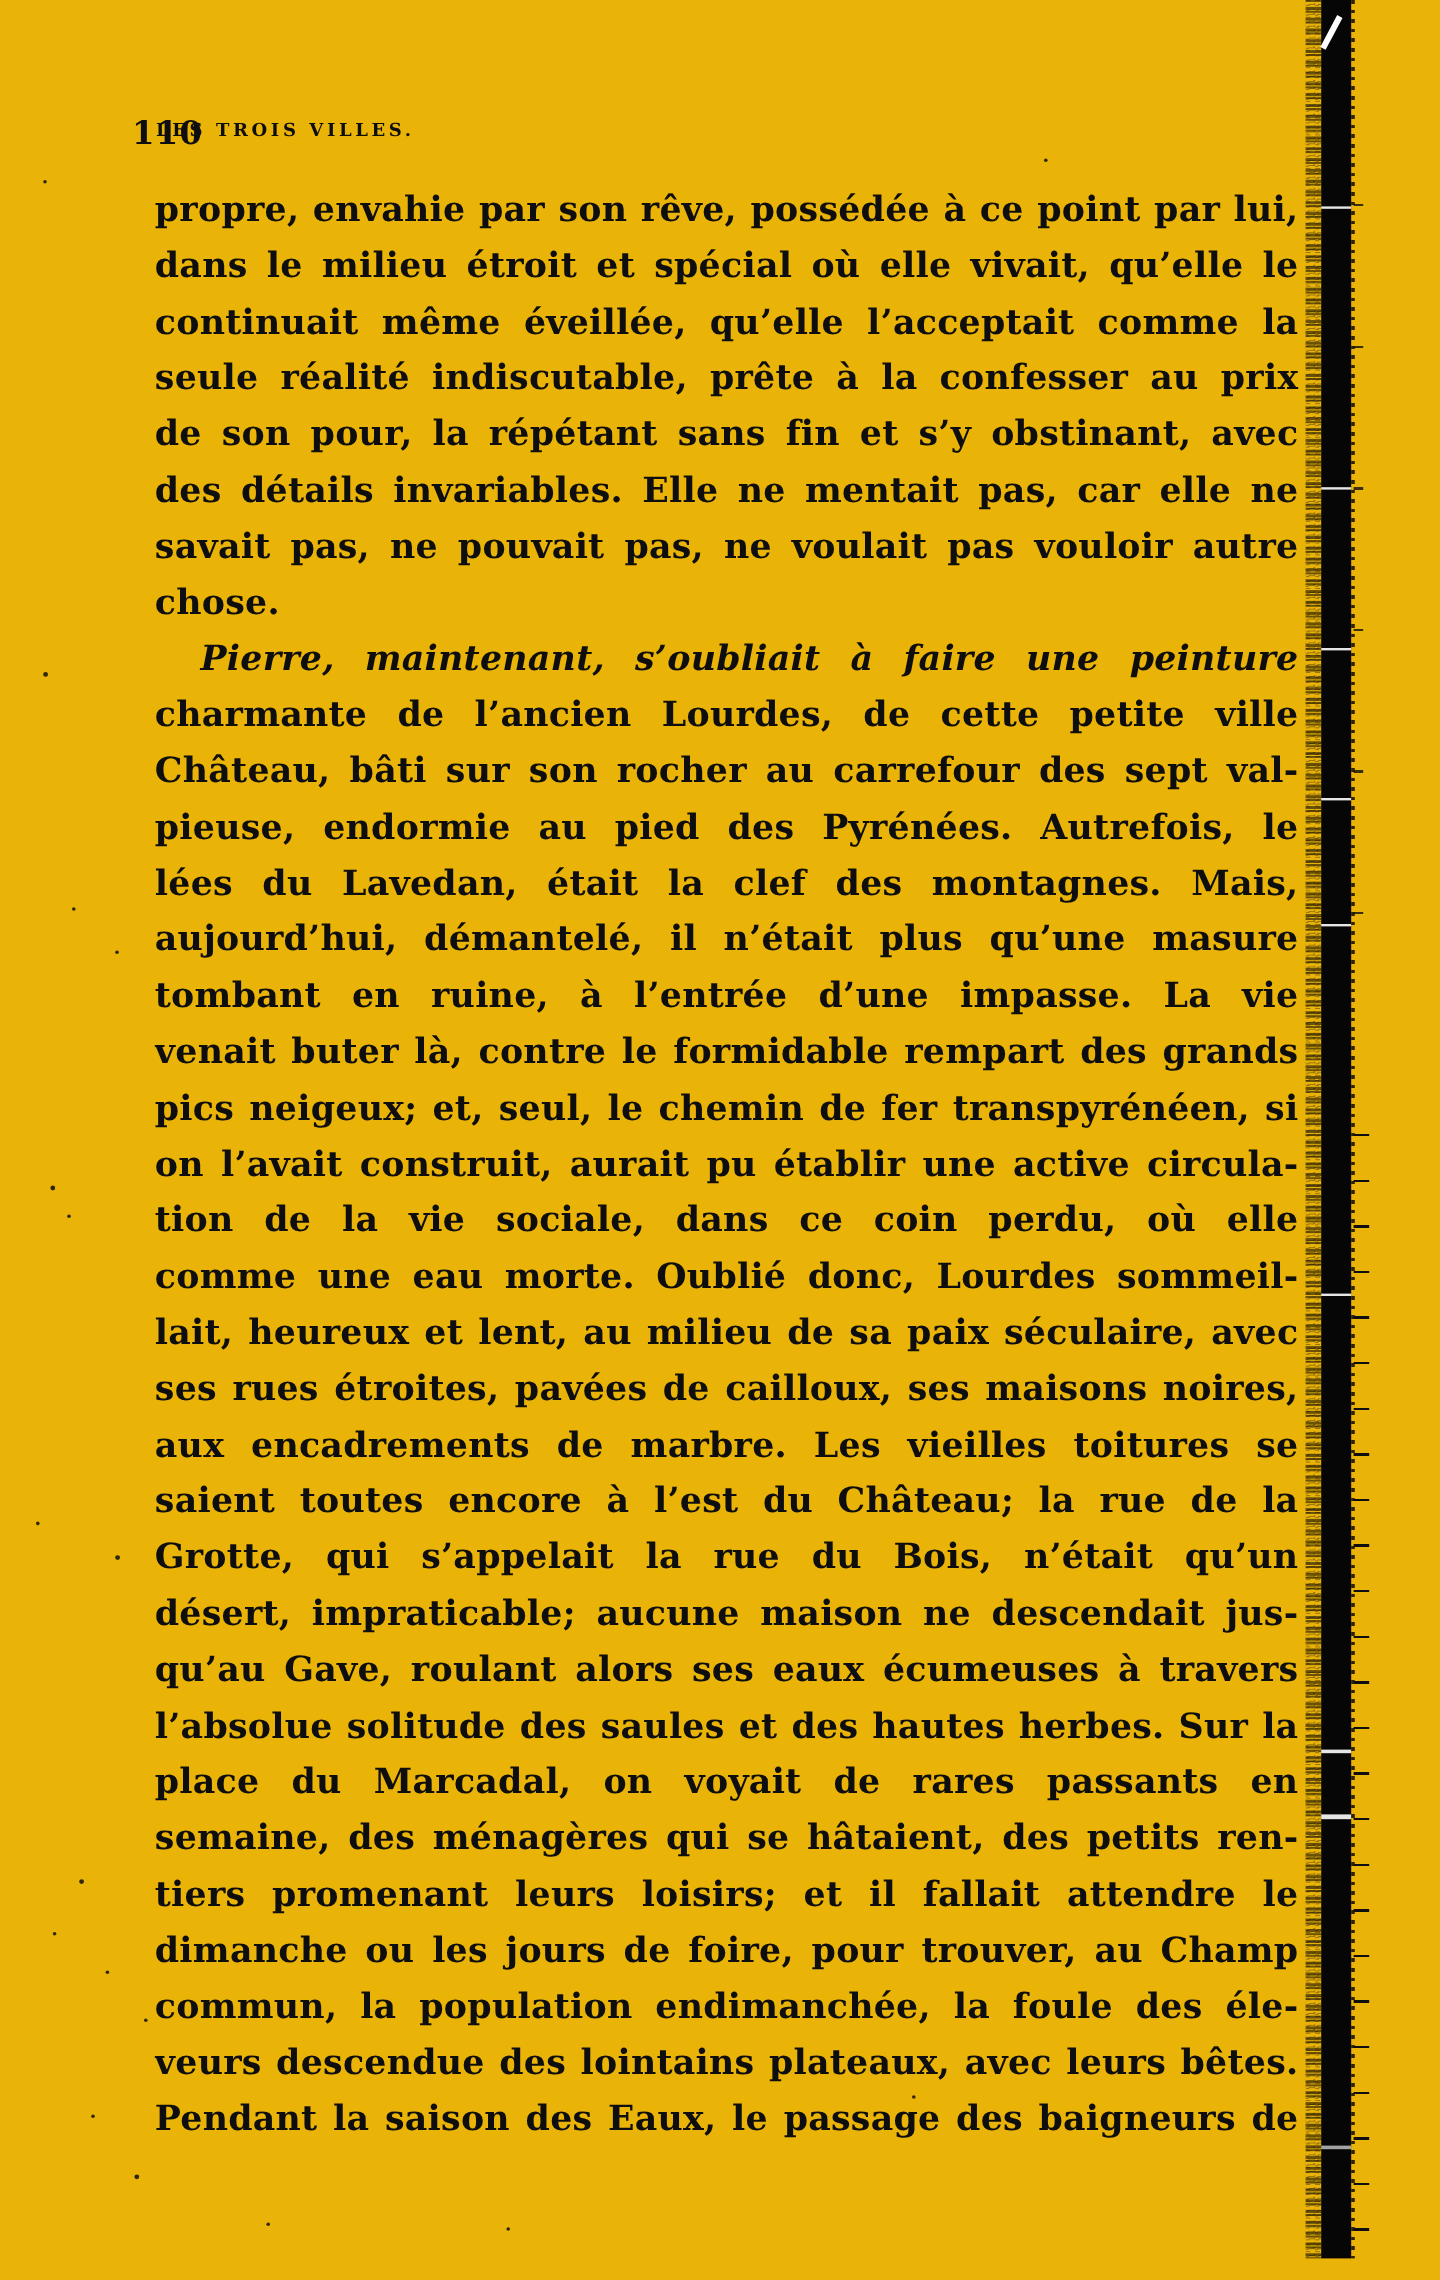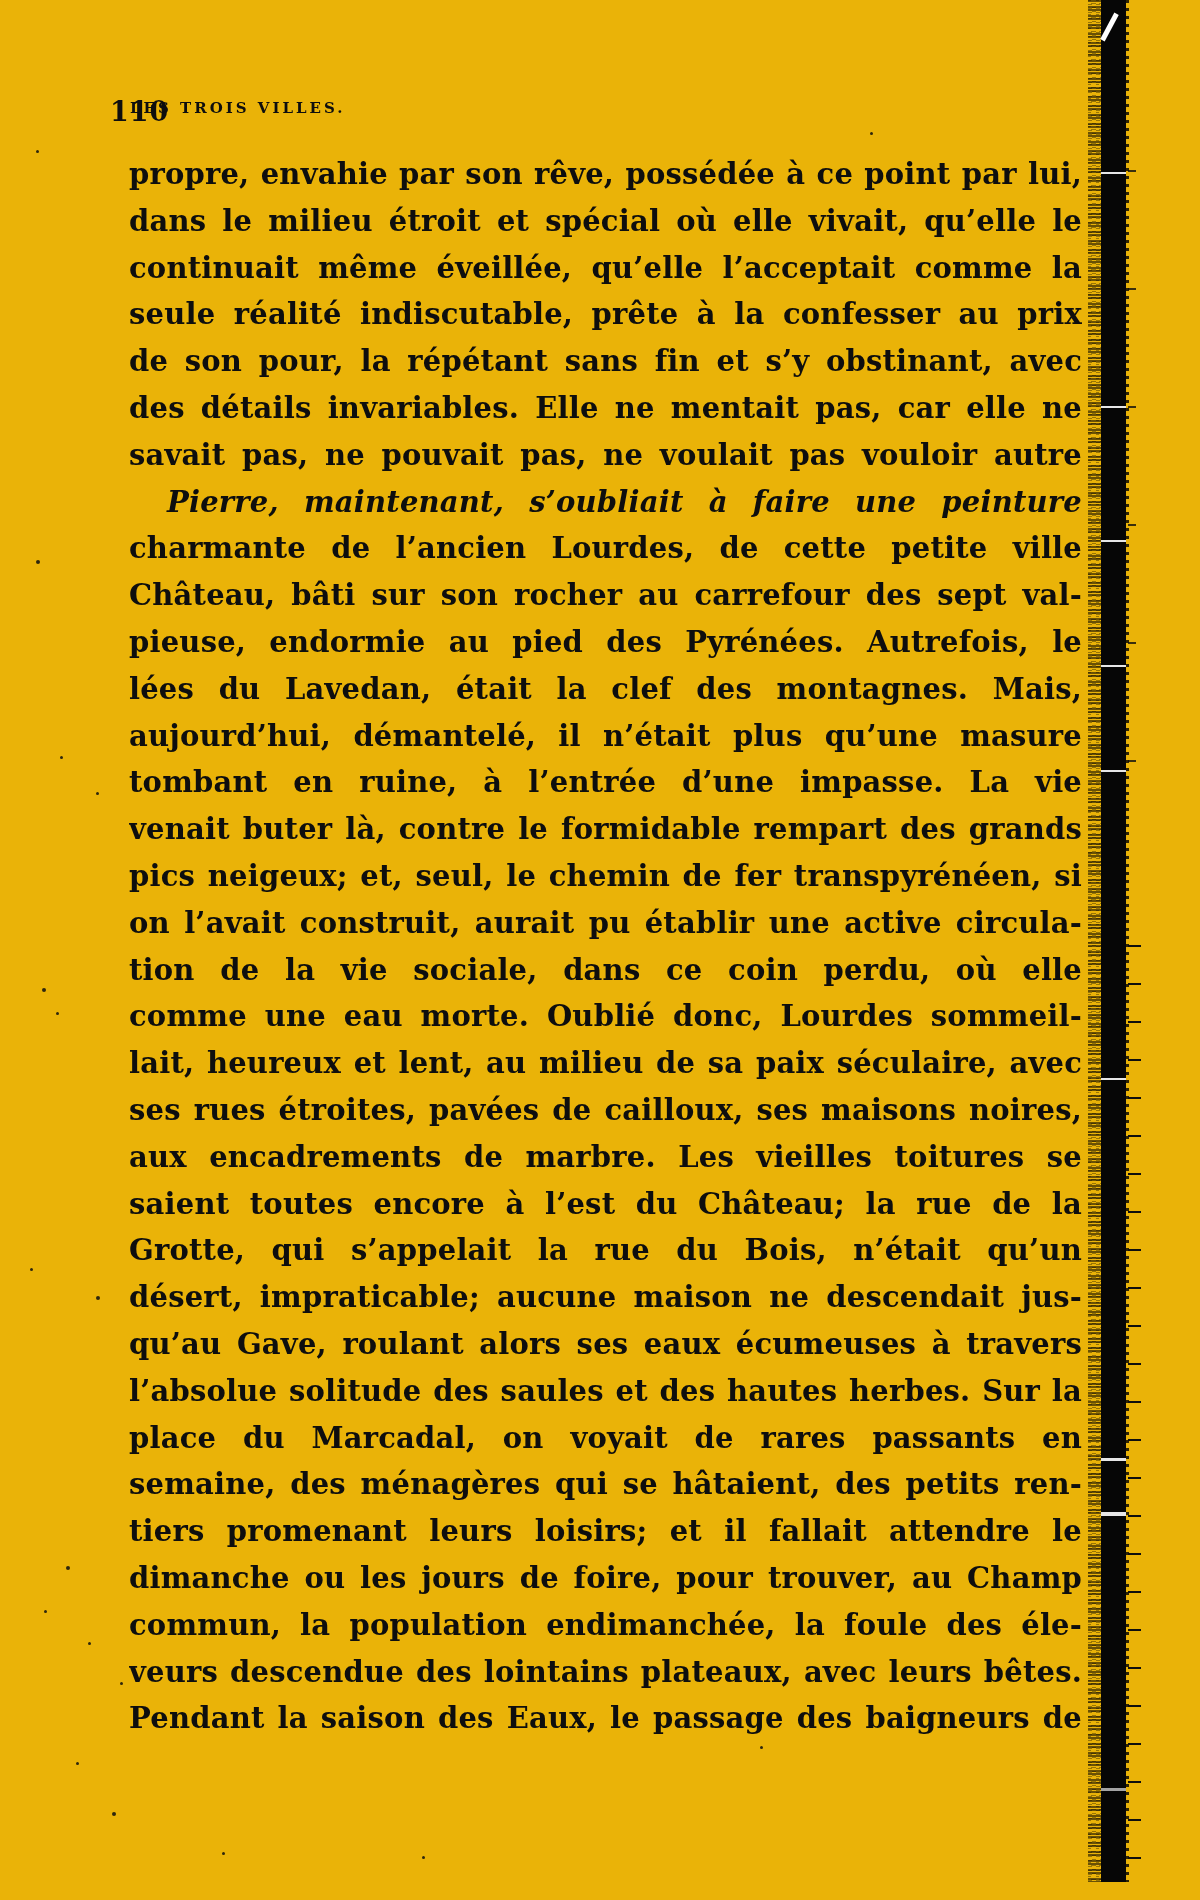--- a/index.html
+++ b/index.html
@@ -95,20 +95,21 @@
   <div class="running-head">LES TROIS VILLES.</div>
 
   <div class="text-block">
       <div class="line">propre, envahie par son rêve, possédée à ce point par lui,</div>
       <div class="line">dans le milieu étroit et spécial où elle vivait, qu’elle le</div>
       <div class="line">continuait même éveillée, qu’elle l’acceptait comme la</div>
       <div class="line">seule réalité indiscutable, prête à la confesser au prix</div>
       <div class="line">de son pour, la répétant sans fin et s’y obstinant, avec</div>
       <div class="line">des détails invariables. Elle ne mentait pas, car elle ne</div>
       <div class="line">savait pas, ne pouvait pas, ne voulait pas vouloir autre</div>
+      <div class="line short">chose.</div>
       <div class="line indent">Pierre, maintenant, s’oubliait à faire une peinture</div>
       <div class="line">charmante de l’ancien Lourdes, de cette petite ville</div>
       <div class="line">Château, bâti sur son rocher au carrefour des sept val-</div>
       <div class="line">pieuse, endormie au pied des Pyrénées. Autrefois, le</div>
       <div class="line">lées du Lavedan, était la clef des montagnes. Mais,</div>
       <div class="line">aujourd’hui, démantelé, il n’était plus qu’une masure</div>
       <div class="line">tombant en ruine, à l’entrée d’une impasse. La vie moderne</div>
       <div class="line">venait buter là, contre le formidable rempart des grands</div>
       <div class="line">pics neigeux; et, seul, le chemin de fer transpyrénéen, si</div>
       <div class="line">on l’avait construit, aurait pu établir une active circula-</div>

